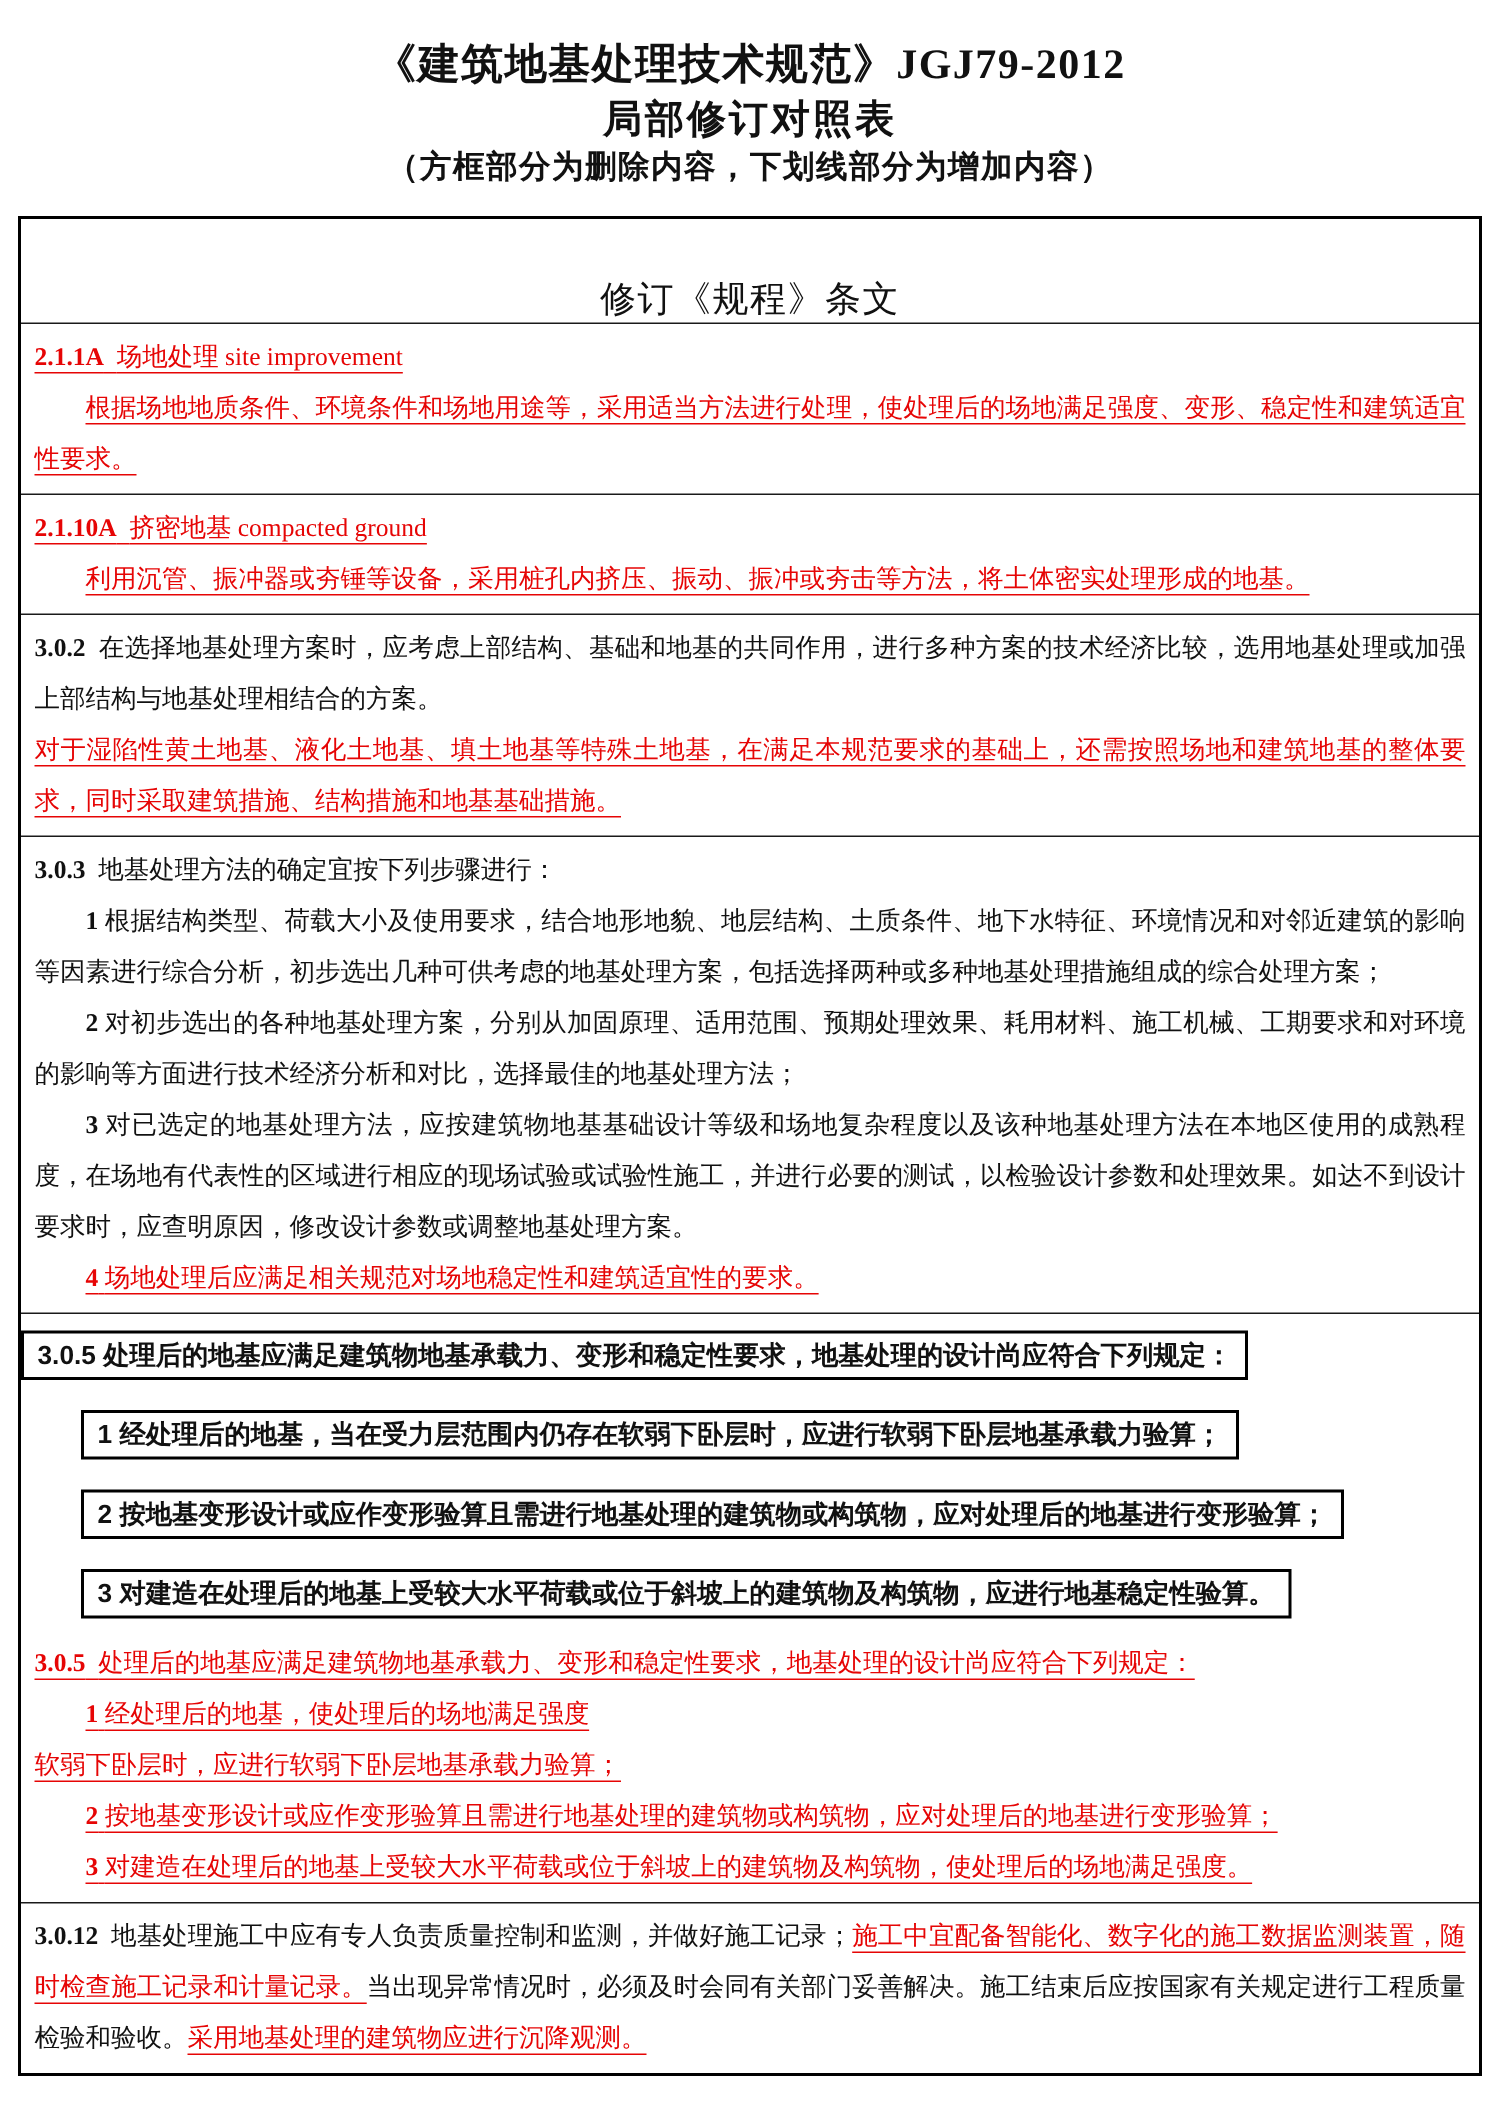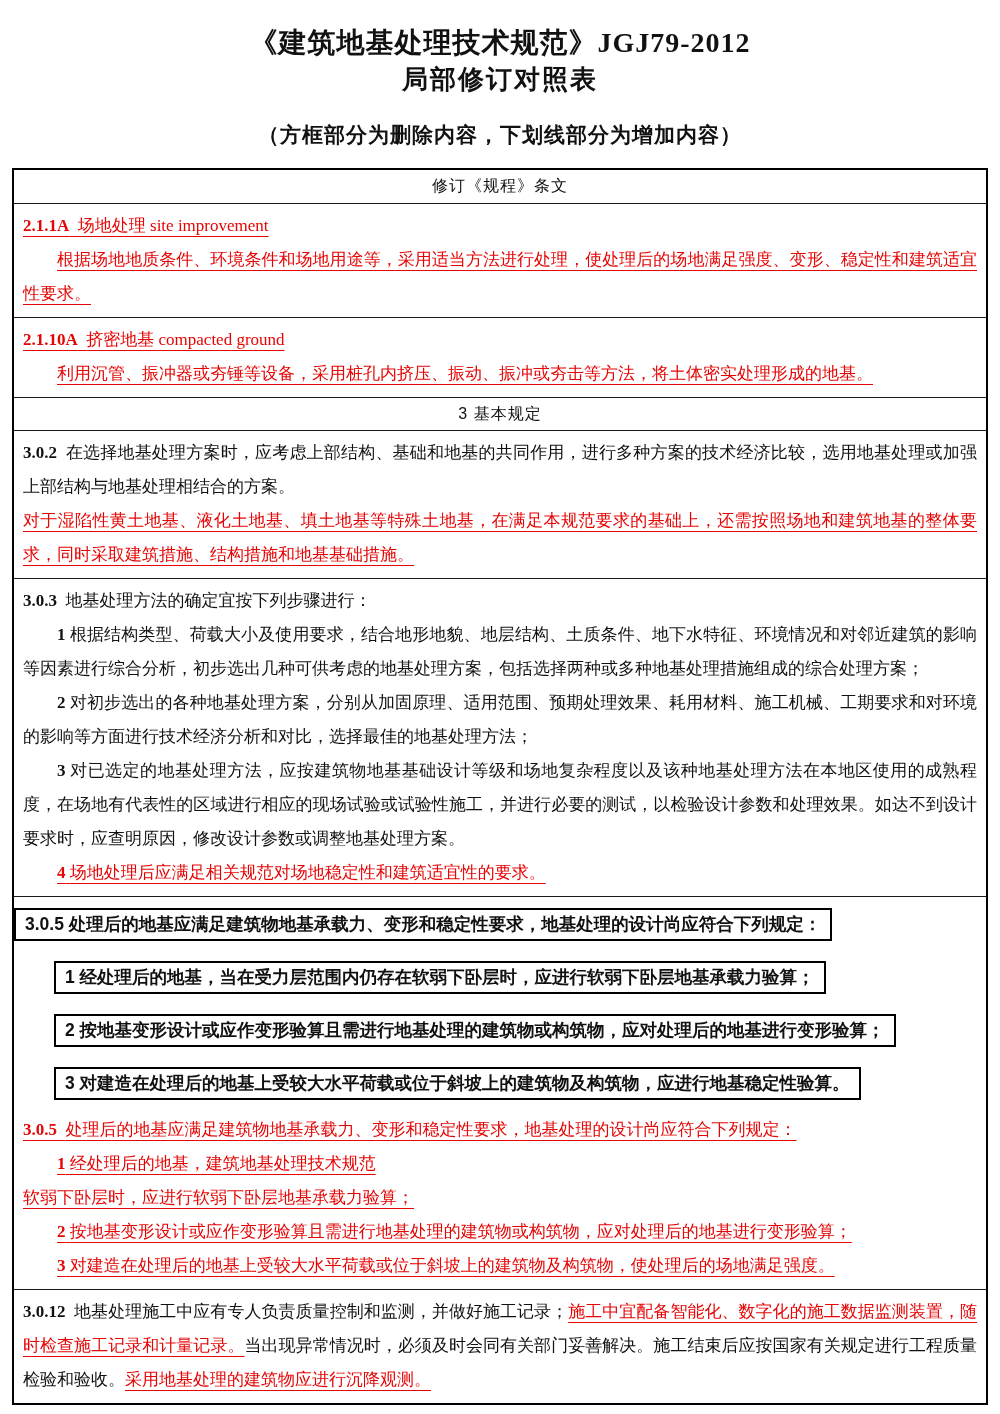--- a/index.html
+++ b/index.html
@@ -12,34 +12,34 @@
   
   .doc-title {
     padding-top: 24px; text-align: center;
     font-size: 28px; font-weight: bold; letter-spacing: 1px;
   }
   .doc-subtitle {
     text-align: center;
     font-size: 26px; font-weight: bold; letter-spacing: 2px;
   }
   .doc-note {
-    margin-top: 24px; text-align: center;
+    text-align: center;
     font-size: 21px; font-weight: bold; letter-spacing: 1px;
   }
   
   .rev-table {
     margin: 19px 12px 0 12px; width: 976px;
     border: 2px solid #000;
   }
   .row { border-top: 1px solid var(--line); }
   .row:first-child { border-top: none; }
   .center-row {
     height: 33px; display: flex; align-items: center; justify-content: center;
     font-family: "Liberation Sans", "DejaVu Sans", sans-serif;
-    font-size: 16px; letter-spacing: 1px;
+    font-size: 24px; letter-spacing: 1px; margin-top: 36px;
   }
   .clause { padding: 5px 9px 6px 9px; font-size: 17px; }
   .clause p { margin: 0; line-height: 34px; text-align: justify; }
   .indent { text-indent: 2em; }
   .num { font-weight: bold; }
   .added { color: var(--red); text-decoration: underline; text-underline-offset: 5px; text-decoration-thickness: 1px; }
   .added .num { color: var(--red); }
   
   .box-group { padding: 6px 0 4px 0; margin-left: -9px; }
   .del-box {
@@ -67,23 +67,20 @@
   <div class="row clause">
     <p class="added"><b class="num">2.1.1A</b>&nbsp;&nbsp;<span>场地处理 site improvement</span></p>
     <p class="added indent">根据场地地质条件、环境条件和场地用途等，采用适当方法进行处理，使处理后的场地满足强度、变形、稳定性和建筑适宜性要求。</p>
   </div>
 
   <div class="row clause">
     <p class="added"><b class="num">2.1.10A</b>&nbsp;&nbsp;<span>挤密地基  compacted ground</span></p>
     <p class="added indent">利用沉管、振冲器或夯锤等设备，采用桩孔内挤压、振动、振冲或夯击等方法，将土体密实处理形成的地基。</p>
   </div>
 
-  <div class="row center-row">
-    <span>3 基本规定</span>
-  </div>
 
   <div class="row clause">
     <p><b class="num">3.0.2</b>&nbsp;&nbsp;<span>在选择地基处理方案时，应考虑上部结构、基础和地基的共同作用，进行多种方案的技术经济比较，选用地基处理或加强上部结构与地基处理相结合的方案。</span></p>
     <p class="added">对于湿陷性黄土地基、液化土地基、填土地基等特殊土地基，在满足本规范要求的基础上，还需按照场地和建筑地基的整体要求，同时采取建筑措施、结构措施和地基基础措施。</p>
   </div>
 
   <div class="row clause">
     <p><b class="num">3.0.3</b>&nbsp;&nbsp;<span>地基处理方法的确定宜按下列步骤进行：</span></p>
     <p class="indent"><b class="num">1</b>&nbsp;<span>根据结构类型、荷载大小及使用要求，结合地形地貌、地层结构、土质条件、地下水特征、环境情况和对邻近建筑的影响等因素进行综合分析，初步选出几种可供考虑的地基处理方案，包括选择两种或多种地基处理措施组成的综合处理方案；</span></p>
     <p class="indent"><b class="num">2</b>&nbsp;<span>对初步选出的各种地基处理方案，分别从加固原理、适用范围、预期处理效果、耗用材料、施工机械、工期要求和对环境的影响等方面进行技术经济分析和对比，选择最佳的地基处理方法；</span></p>
@@ -93,21 +90,21 @@
 
   <div class="row clause">
     <div class="box-group">
       <div class="del-box">3.0.5 处理后的地基应满足建筑物地基承载力、变形和稳定性要求，地基处理的设计尚应符合下列规定：</div>
       <div class="del-box sub">1 经处理后的地基，当在受力层范围内仍存在软弱下卧层时，应进行软弱下卧层地基承载力验算；</div>
       <div class="del-box sub">2 按地基变形设计或应作变形验算且需进行地基处理的建筑物或构筑物，应对处理后的地基进行变形验算；</div>
       <div class="del-box sub">3 对建造在处理后的地基上受较大水平荷载或位于斜坡上的建筑物及构筑物，应进行地基稳定性验算。</div>
     </div>
     <div>
       <p class="added"><b class="num">3.0.5</b>&nbsp;&nbsp;<span>处理后的地基应满足建筑物地基承载力、变形和稳定性要求，地基处理的设计尚应符合下列规定：</span></p>
-      <p class="indent added"><b class="num">1</b>&nbsp;<span>经处理后的地基，建筑地基处理技术规范</span><br><span>软弱下卧层时，应进行软弱下卧层地基承载力验算；</span></p>
+      <p class="indent added"><b class="num">1</b>&nbsp;<span>经处理后的地基，使处理后的场地满足强度</span><br><span>软弱下卧层时，应进行软弱下卧层地基承载力验算；</span></p>
       <p class="indent added"><b class="num">2</b>&nbsp;<span>按地基变形设计或应作变形验算且需进行地基处理的建筑物或构筑物，应对处理后的地基进行变形验算；</span></p>
       <p class="indent added"><b class="num">3</b>&nbsp;<span>对建造在处理后的地基上受较大水平荷载或位于斜坡上的建筑物及构筑物，使处理后的场地满足强度。</span></p>
     </div>
   </div>
 
   <div class="row clause">
     <p><b class="num">3.0.12</b>&nbsp;&nbsp;<span>地基处理施工中应有专人负责质量控制和监测，并做好施工记录；</span><span class="added">施工中宜配备智能化、数字化的施工数据监测装置，随时检查施工记录和计量记录。</span><span>当出现异常情况时，必须及时会同有关部门妥善解决。施工结束后应按国家有关规定进行工程质量检验和验收。</span><span class="added">采用地基处理的建筑物应进行沉降观测。</span></p>
   </div>
 
 </div>

